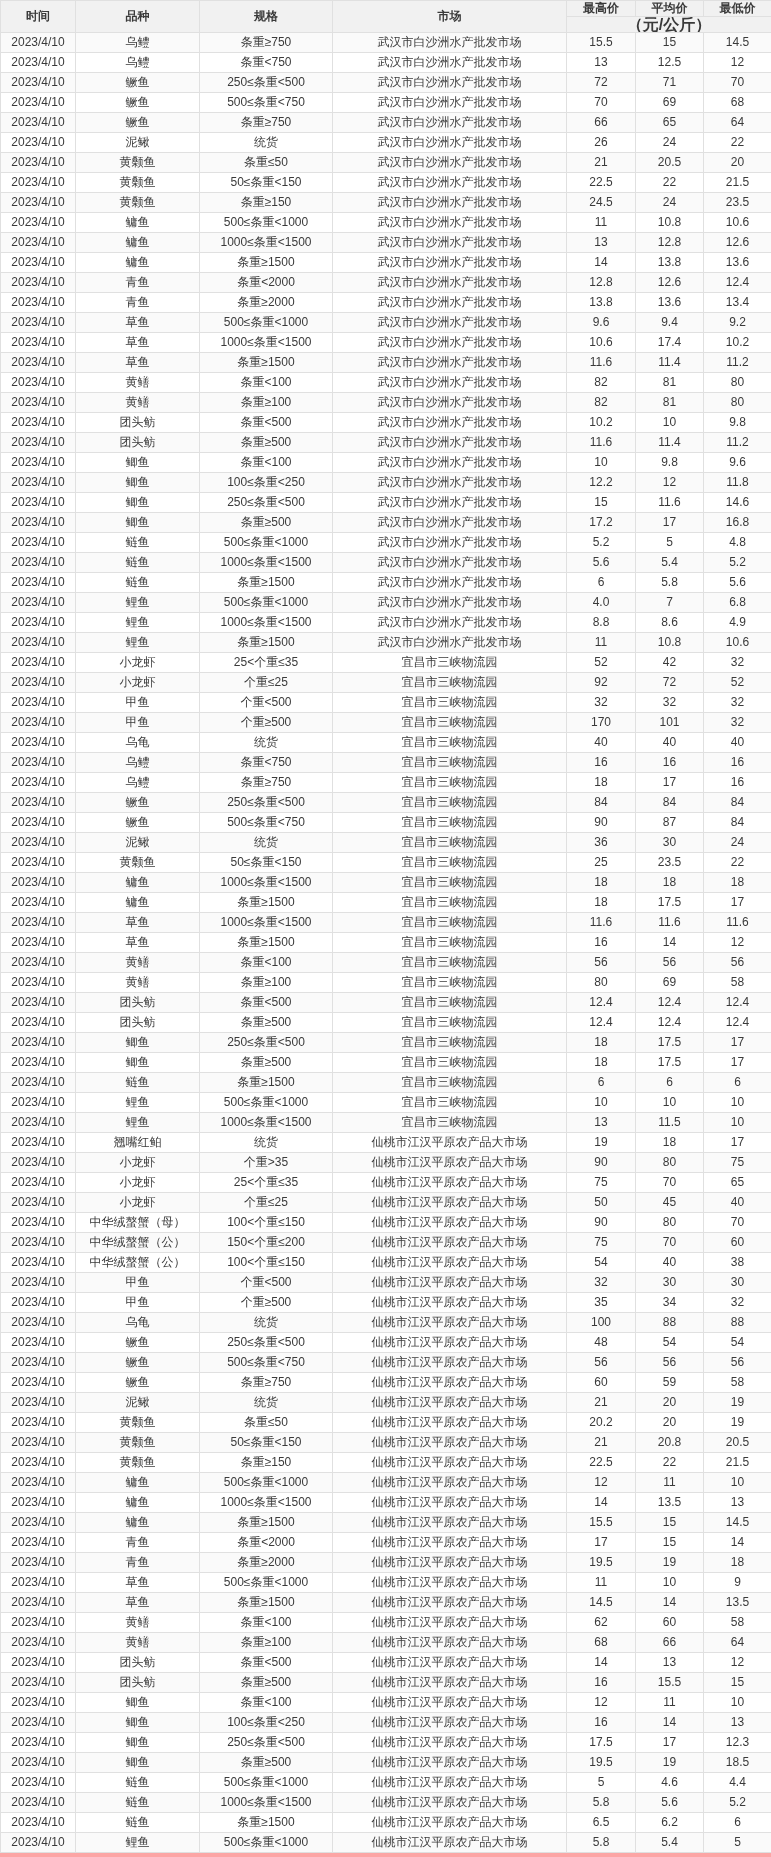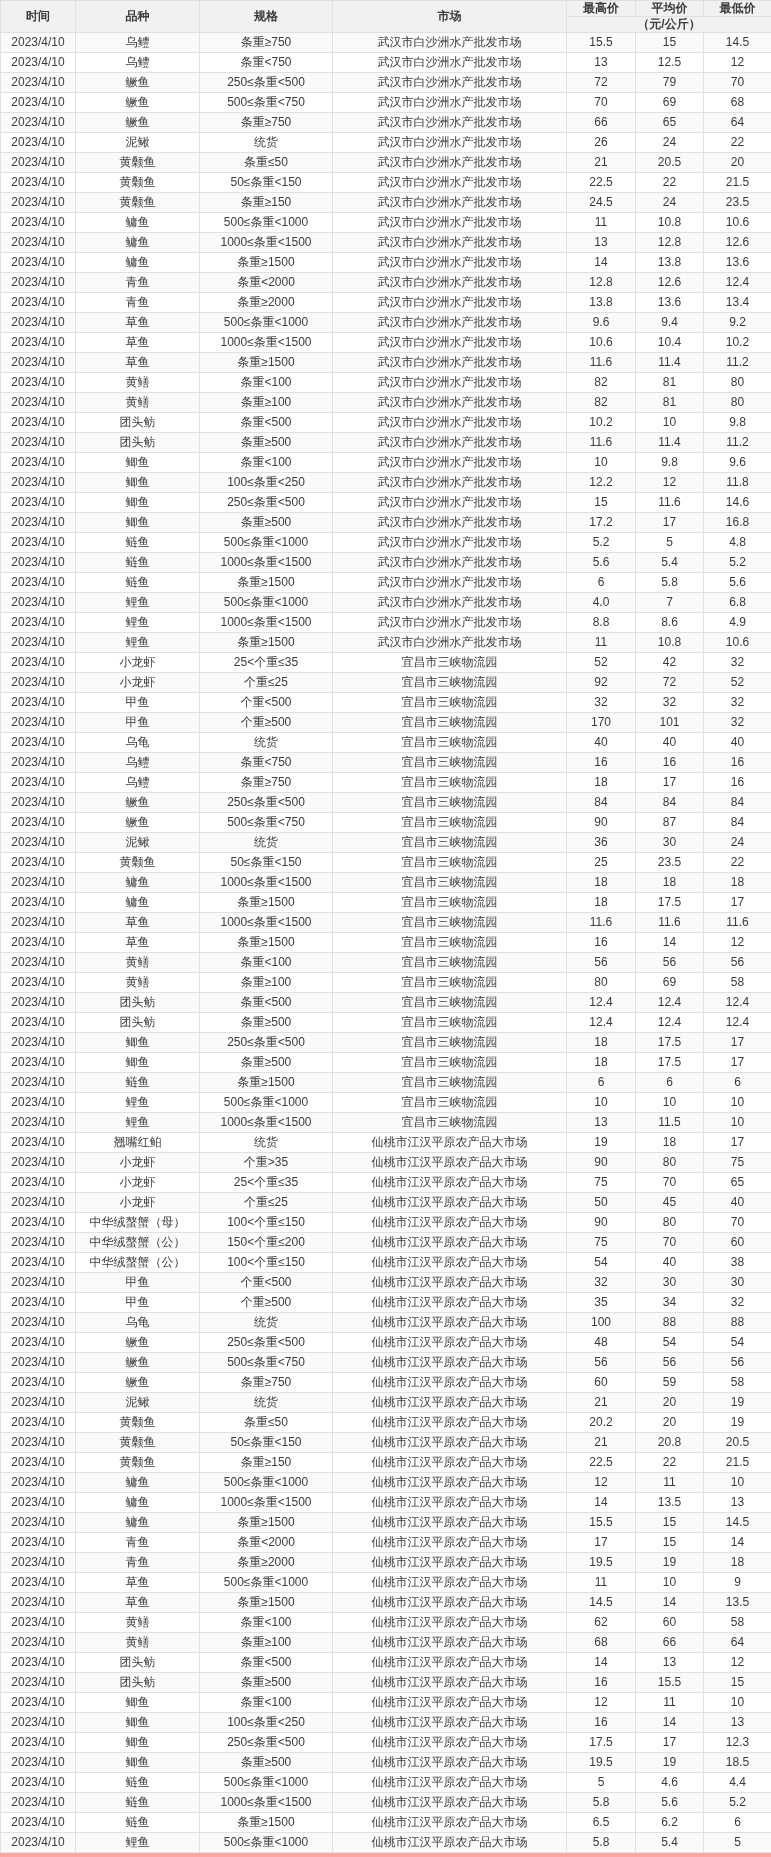--- a/index.html
+++ b/index.html
@@ -34,21 +34,21 @@
   thead th {
     background: #f1f1f1;
     font-weight: bold;
     color: #252525;
     font-size: 12.5px;
     height: 15px;
     line-height: 15px;
     border-color: #dcdcdc;
   }
   thead tr.unit-row th {
-    font-size: 12px;
+    font-size: 16px;
     height: 15px;
     line-height: 15px;
   }
   tbody td {
     height: 19px;
     line-height: 19px;
     background: #ffffff;
   }
   tbody tr:nth-child(odd) td {
     background: #fafafa;
@@ -109,21 +109,21 @@
     <td>12.5</td>
     <td>12</td>
   </tr>
 
   <tr>
     <td>2023/4/10</td>
     <td>鳜鱼</td>
     <td>250≤条重&lt;500</td>
     <td>武汉市白沙洲水产批发市场</td>
     <td>72</td>
-    <td>79</td>
+    <td>71</td>
     <td>70</td>
   </tr>
 
   <tr>
     <td>2023/4/10</td>
     <td>鳜鱼</td>
     <td>500≤条重&lt;750</td>
     <td>武汉市白沙洲水产批发市场</td>
     <td>70</td>
     <td>69</td>
@@ -239,21 +239,21 @@
     <td>9.4</td>
     <td>9.2</td>
   </tr>
 
   <tr>
     <td>2023/4/10</td>
     <td>草鱼</td>
     <td>1000≤条重&lt;1500</td>
     <td>武汉市白沙洲水产批发市场</td>
     <td>10.6</td>
-    <td>10.4</td>
+    <td>17.4</td>
     <td>10.2</td>
   </tr>
 
   <tr>
     <td>2023/4/10</td>
     <td>草鱼</td>
     <td>条重≥1500</td>
     <td>武汉市白沙洲水产批发市场</td>
     <td>11.6</td>
     <td>11.4</td>

